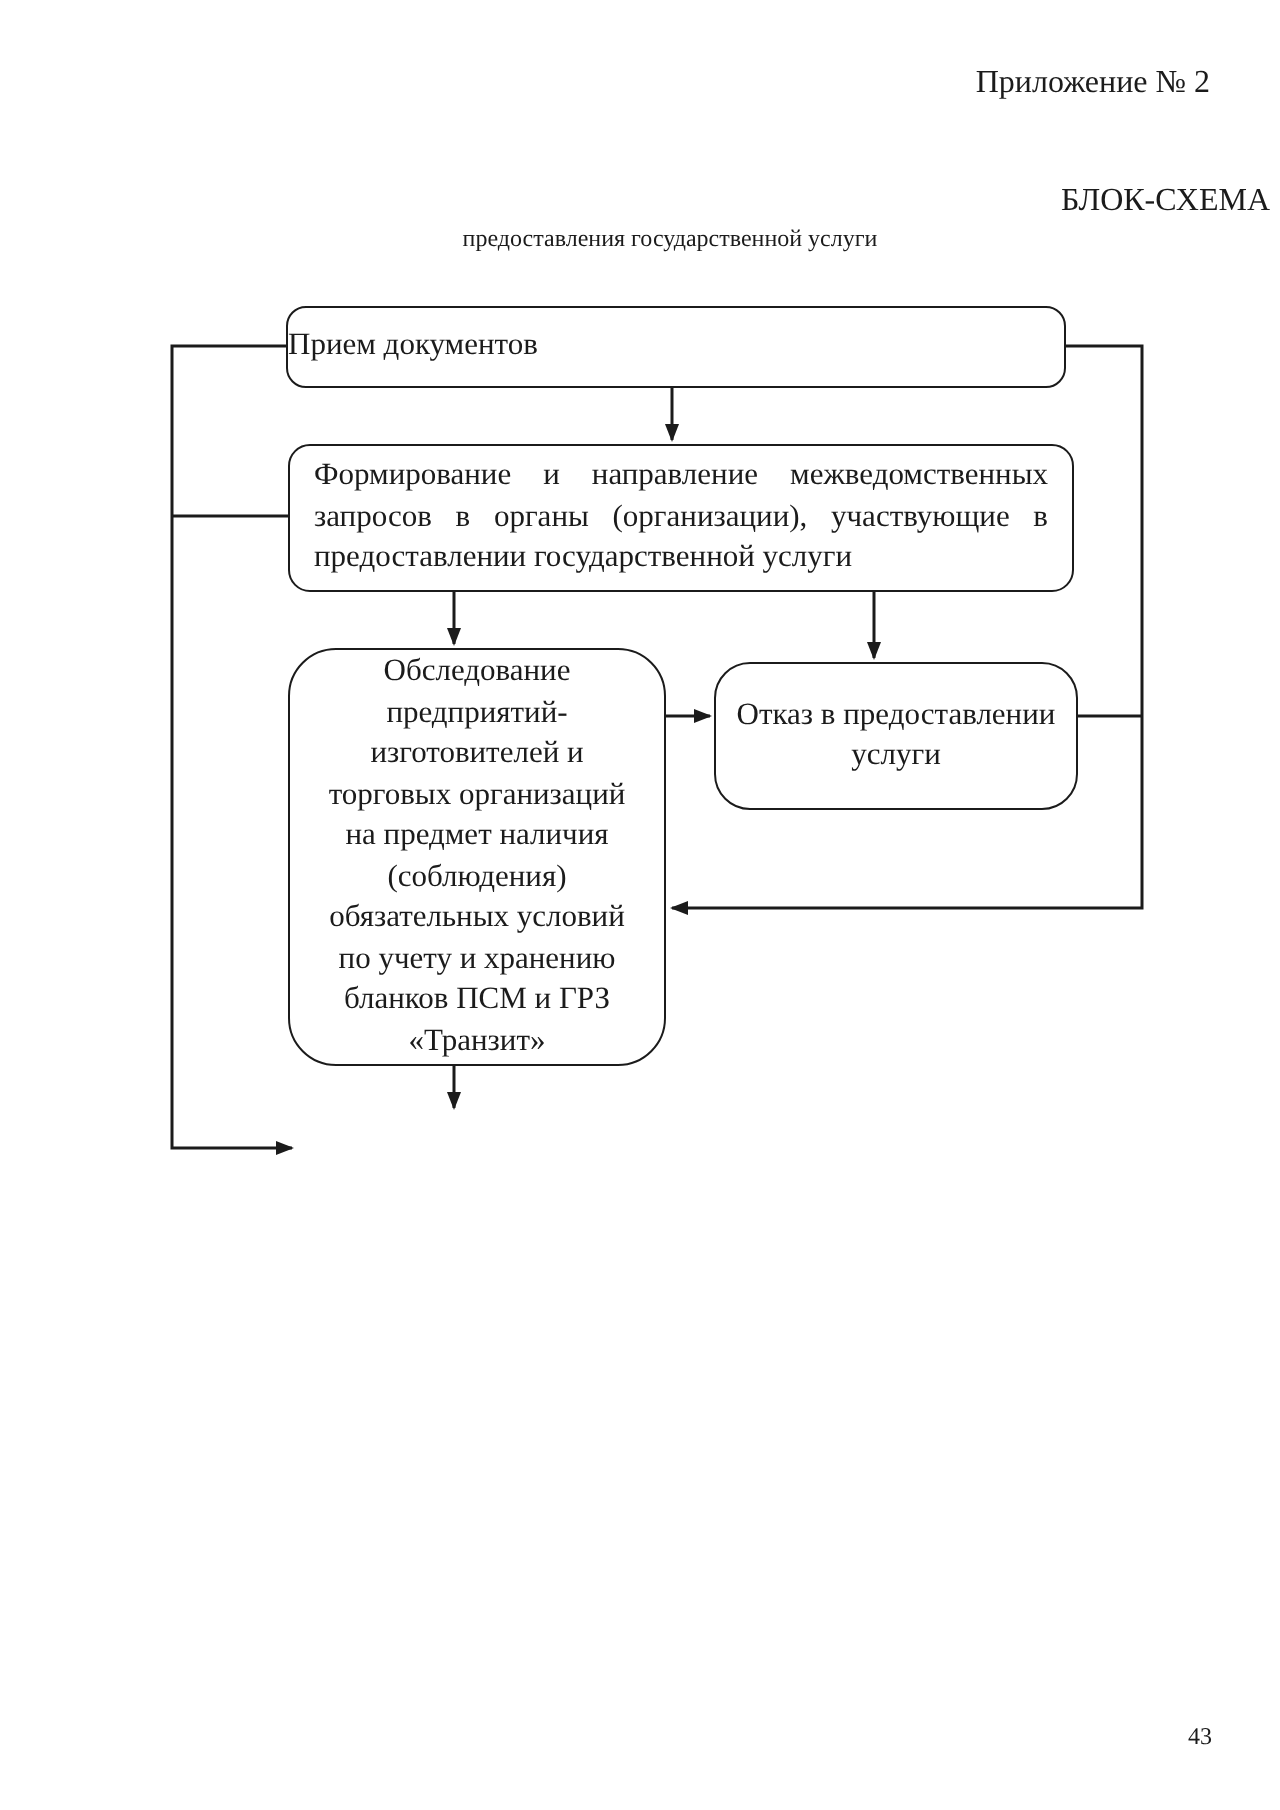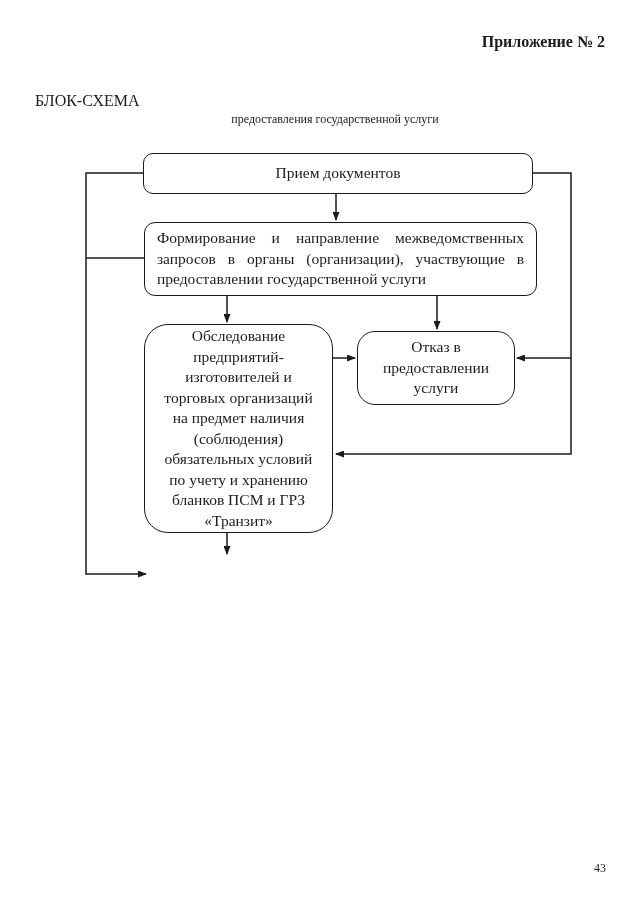--- a/index.html
+++ b/index.html
@@ -7,53 +7,53 @@
     position:relative;
     width:640px;height:905px;
     background:#ffffff;
     margin:0 auto;
     font-family:"Liberation Serif","DejaVu Serif",serif;
     color:#1b1b1b;
     overflow:hidden;
   }
   .appendix{
     position:absolute;top:33px;right:35px;
-    font-size:16px;white-space:nowrap;font-weight:bold;
+    font-size:16px;white-space:nowrap;
   }
   .doc-title{
     position:absolute;top:91px;left:35px;width:600px;
-    text-align:left;font-size:16px;line-height:19px;
+    text-align:right;font-size:16px;line-height:19px;
   }
   .doc-subtitle{
     position:absolute;top:110px;left:35px;width:600px;
     text-align:center;font-size:12px;line-height:19px;
   }
   .pagenum{
     position:absolute;top:861px;right:34px;
     font-size:12px;
   }
   .wires{position:absolute;left:0;top:0;width:640px;height:905px;}
   .node{
     position:absolute;
     box-sizing:border-box;
     border:1.5px solid #1b1b1b;
     background:#ffffff;
-    display:flex;align-items:center;justify-content:center;
+    display:flex;align-items:center;justify-content:flex-start;
     font-size:15.5px;line-height:20.5px;
     text-align:center;
   }
   .node-reception{left:143px;top:153px;width:390px;height:41px;border-radius:10px;}
   .node-requests{
     left:144px;top:222px;width:393px;height:74px;border-radius:11px;
     text-align:justify;
     padding:0 12px;
   }
   .node-requests span{display:inline-block;width:100%;text-align:justify;}
   .node-inspection{left:144px;top:324px;width:189px;height:209px;border-radius:24px;padding:0 18px;}
-  .node-refusal{left:357px;top:331px;width:158px;height:74px;border-radius:18px;padding:0 8px;}
+  .node-refusal{left:357px;top:331px;width:182px;height:74px;border-radius:18px;padding:0 8px;}
   .node-issuance{left:148px;top:556px;width:389px;height:36px;border-radius:10px;}
 </style>
 </head>
 <body>
 
 <div class="page">
 
   <div class="appendix">Приложение № 2</div>
 
   <div class="doc-title">БЛОК-СХЕМА</div>

